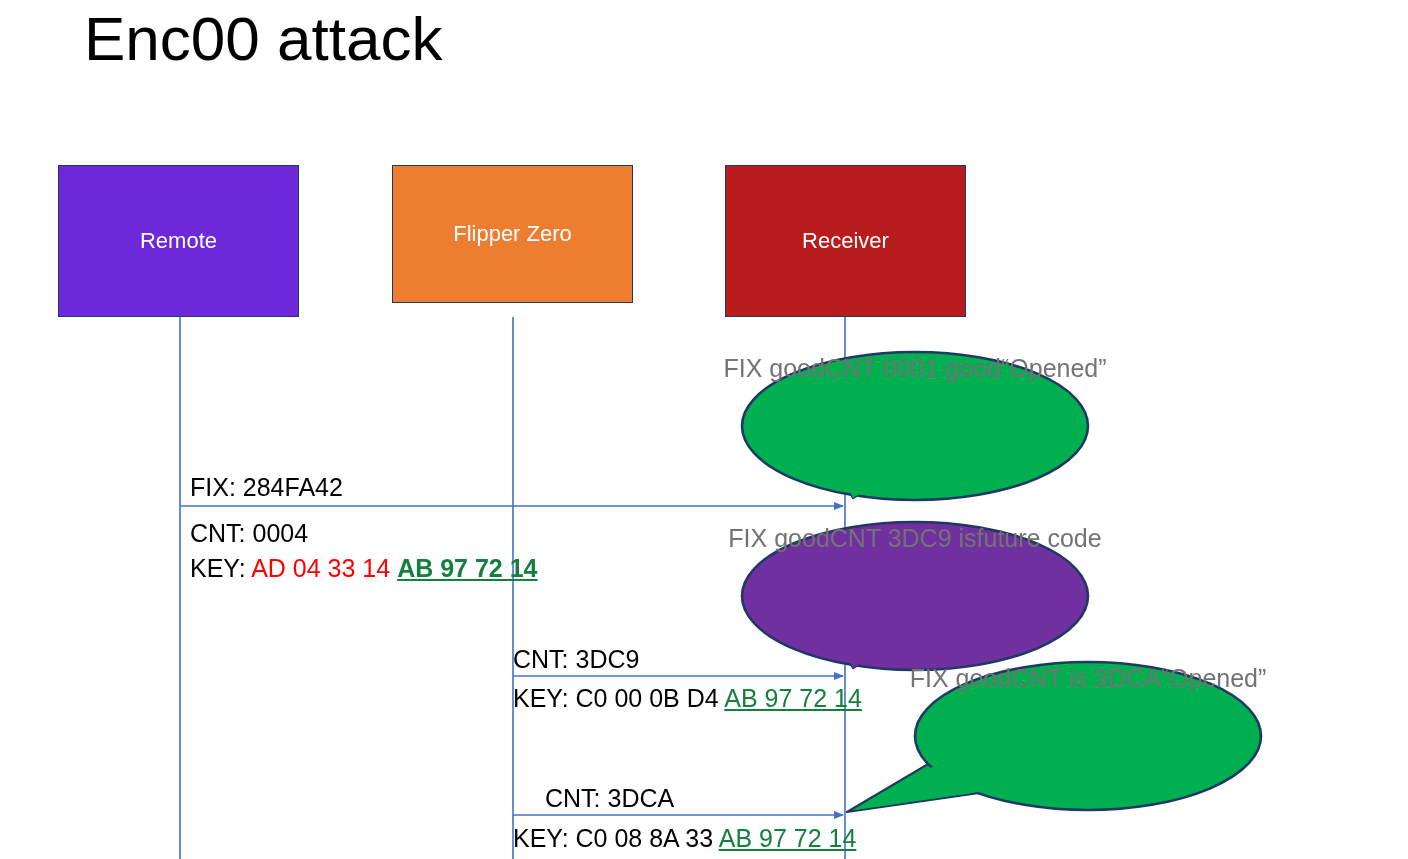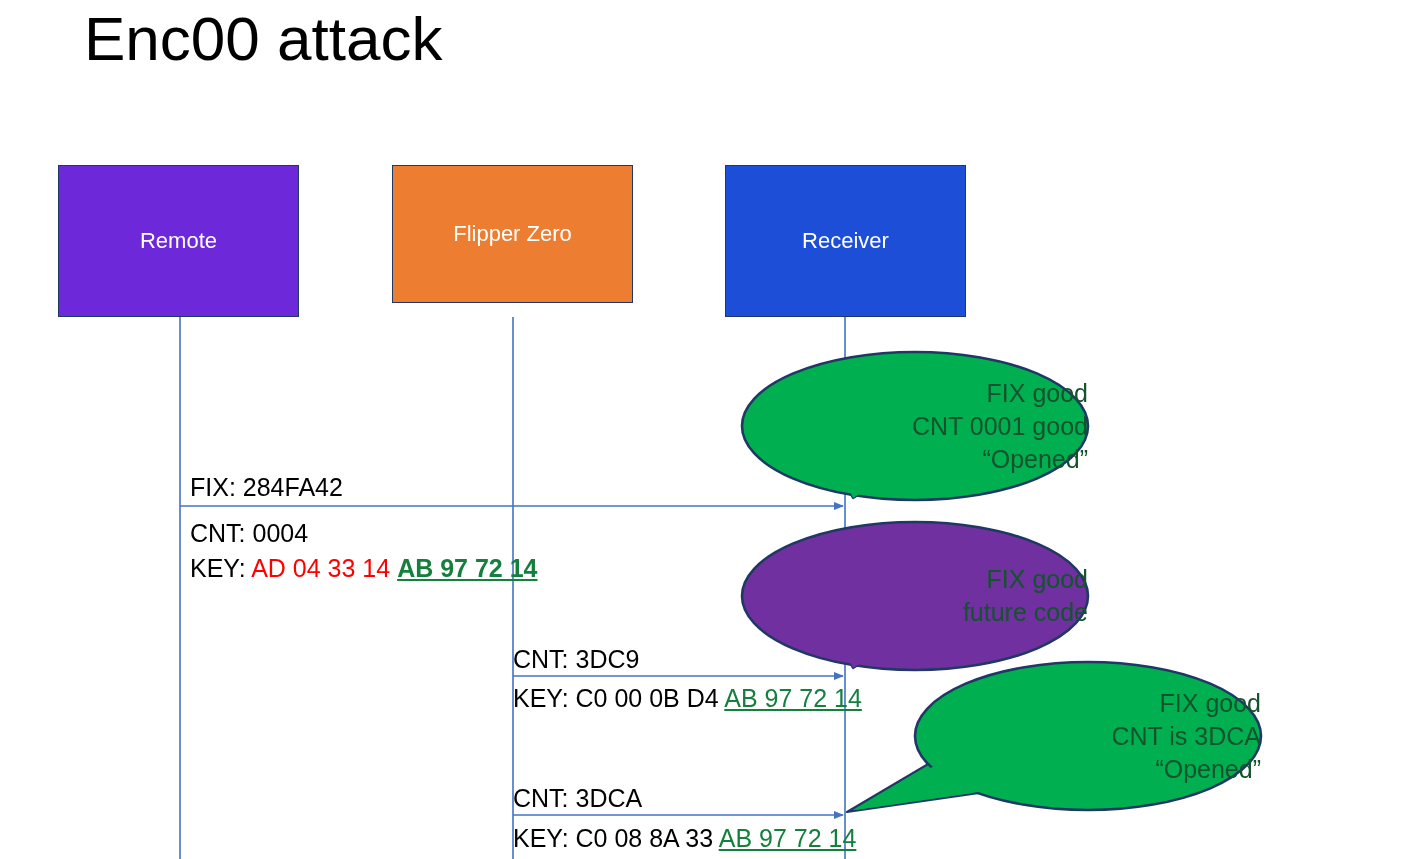--- a/index.html
+++ b/index.html
@@ -69,32 +69,32 @@
   }
   .msg .k-red   { color: #FF0000; }
   .msg .k-green { color: #15803d; text-decoration: underline; }
   .msg .bold    { font-weight: bold; }
 
   #msg-1-fix  { left: 190px; top: 471px; }
   #msg-1-cnt  { left: 190px; top: 517px; }
   #msg-1-key  { left: 190px; top: 552px; }
   #msg-2-cnt  { left: 513px; top: 643px; }
   #msg-2-key  { left: 513px; top: 682px; }
-  #msg-3-cnt  { left: 513px; top: 782px; }
+  #msg-3-cnt  { left: 513px; top: 782px; padding-left: 32px; }
   #msg-3-key  { left: 513px; top: 822px; }
 
   
   .callout {
     position: absolute;
     display: flex;
-    flex-direction: column;
-    align-items: flex-end;
+    flex-direction: row;
+    align-items: flex-start;
     justify-content: center;
     text-align: center;
-    color: #14532d;
+    color: #737373;
     font-size: 25px;
     line-height: 1.32;
     pointer-events: auto;
   }
   .callout .line { white-space: nowrap; }
 
   #callout-1 { left: 742px; top: 352px; width: 346px; height: 148px; }
   #callout-2 { left: 742px; top: 522px; width: 346px; height: 148px; }
   #callout-3 { left: 915px; top: 662px; width: 346px; height: 148px; }
 </style>
@@ -139,21 +139,21 @@
 </svg>
 
 <div class="actor-box" id="actor-remote" style="background:#6d28d9;">
   <span class="actor-label">Remote</span>
 </div>
 
 <div class="actor-box" id="actor-flipper" style="background:#ED7D31;">
   <span class="actor-label">Flipper Zero</span>
 </div>
 
-<div class="actor-box" id="actor-receiver" style="background:#1d4ed8;">
+<div class="actor-box" id="actor-receiver" style="background:#b91c1c;">
   <span class="actor-label">Receiver</span>
 </div>
 
 <div class="msg" id="msg-1-fix">FIX: 284FA42</div>
 
 <div class="msg" id="msg-1-cnt">CNT: 0004</div>
 
 <div class="msg" id="msg-1-key">
   <span>KEY: </span><span class="k-red">AD 04 33 14</span><span> </span><span class="k-green bold">AB 97 72 14</span>
 </div>
@@ -171,20 +171,21 @@
 </div>
 
 <div class="callout" id="callout-1">
   <span class="line">FIX good</span>
   <span class="line">CNT 0001 good</span>
   <span class="line">“Opened”</span>
 </div>
 
 <div class="callout" id="callout-2">
   <span class="line">FIX good</span>
+  <span class="line">CNT 3DC9 is</span>
   <span class="line">future code</span>
 </div>
 
 <div class="callout" id="callout-3">
   <span class="line">FIX good</span>
   <span class="line">CNT is 3DCA</span>
   <span class="line">“Opened”</span>
 </div>
 
 </body></html>

